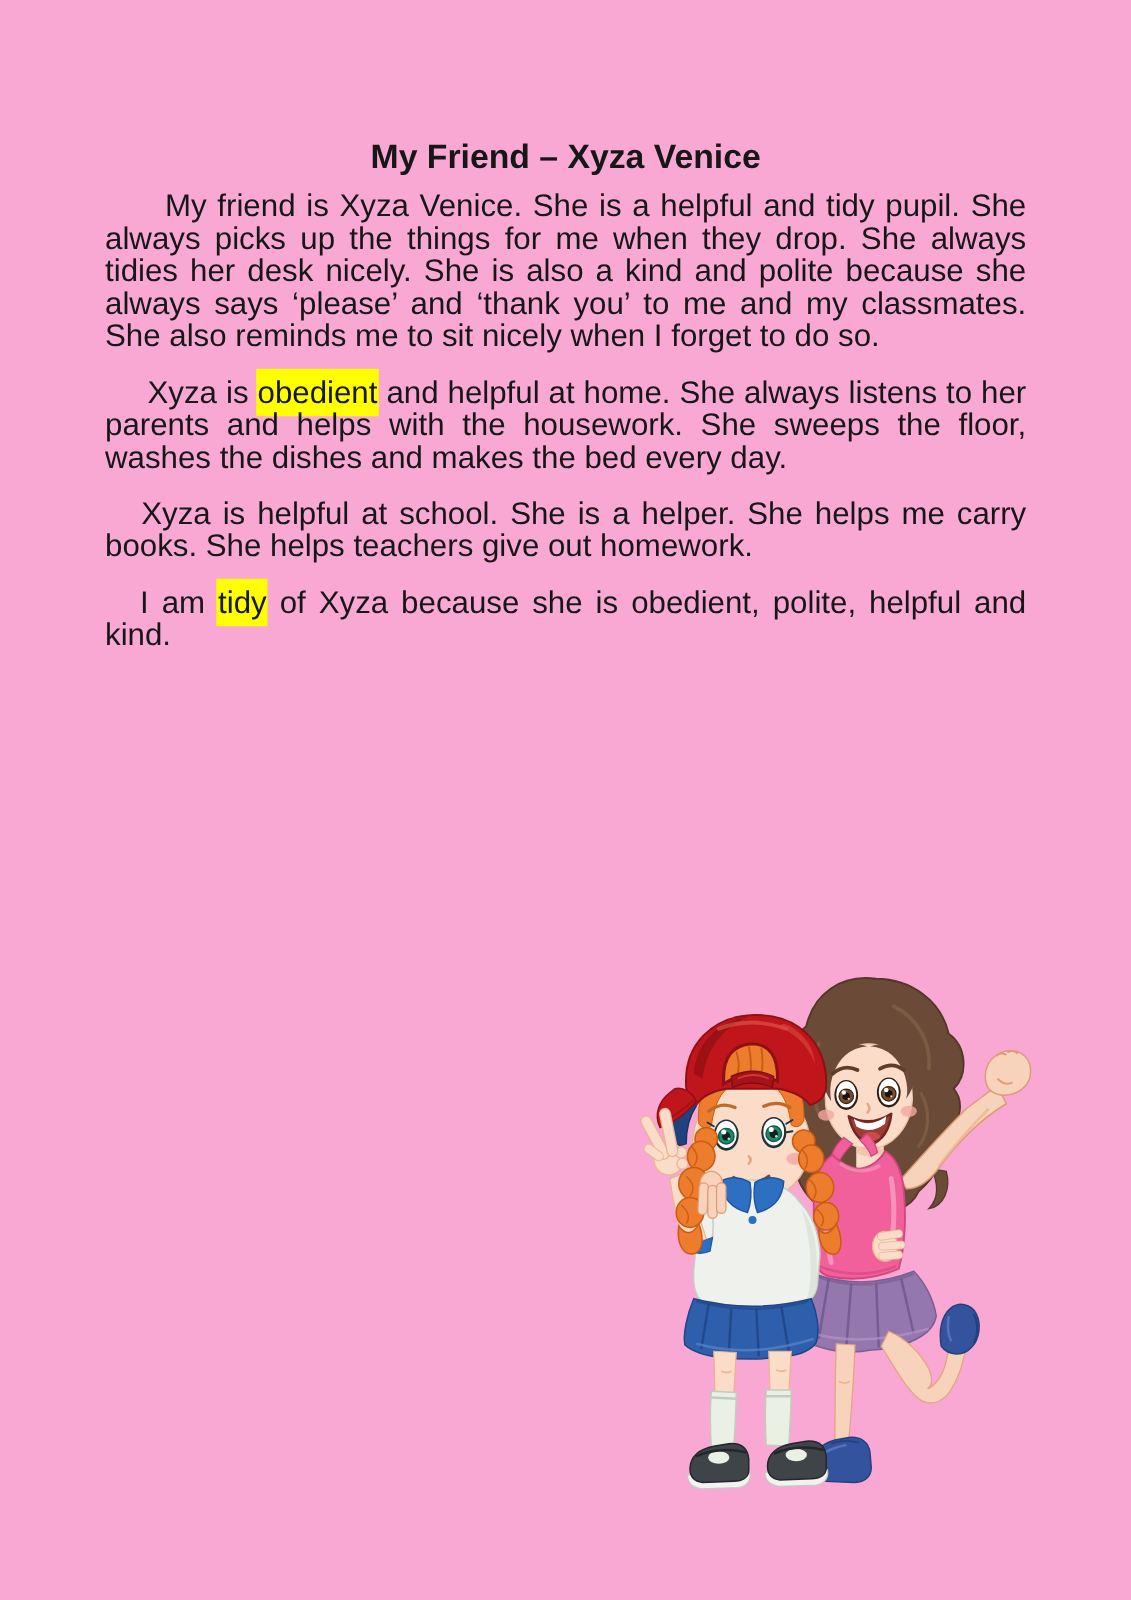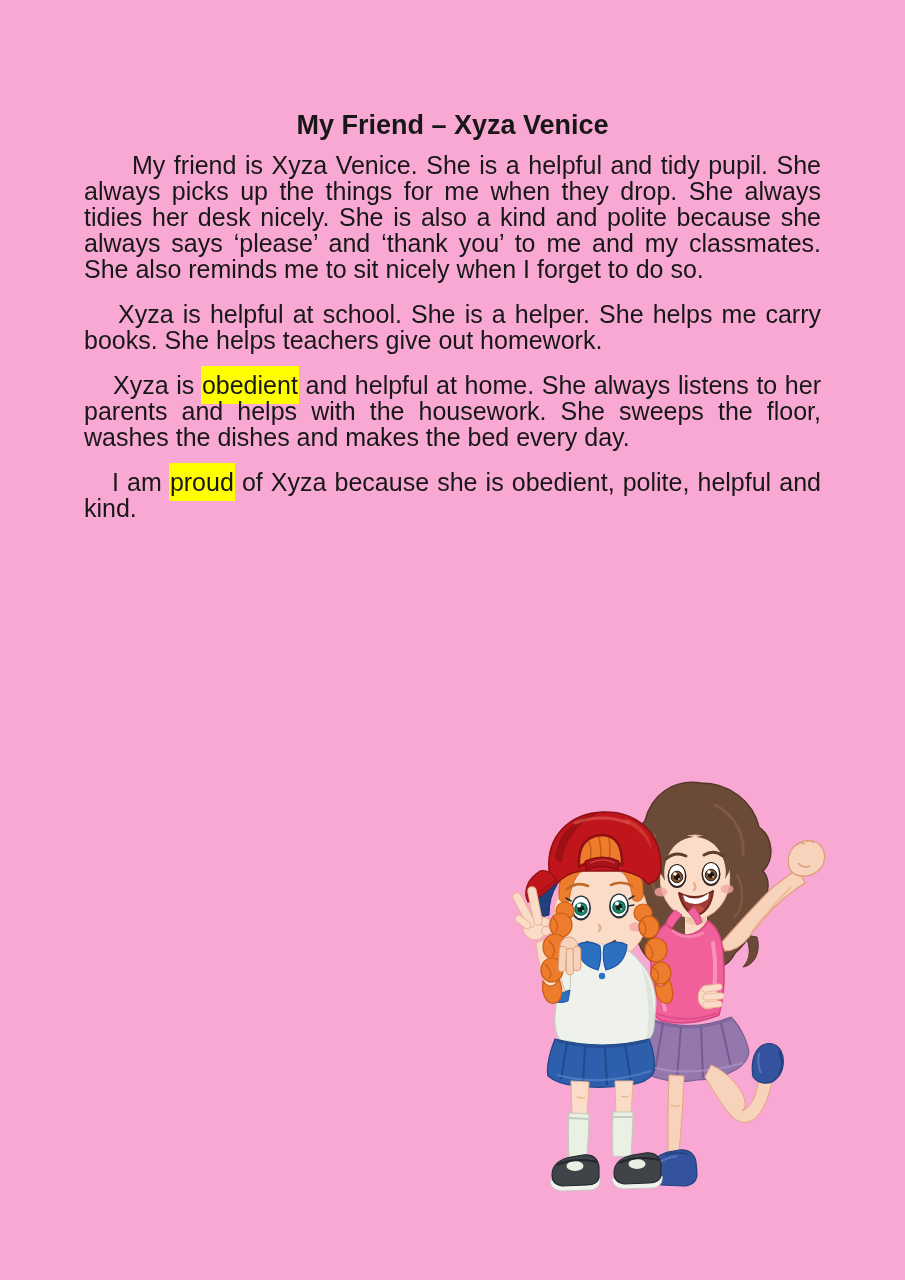--- a/index.html
+++ b/index.html
@@ -41,23 +41,23 @@
 </style>
 </head>
 <body>
 
 <main class="page">
 
   <h1 class="doc-title">My Friend – Xyza Venice</h1>
 
   <section class="doc-body">
     <p class="docp"><span>My friend is Xyza Venice. She is a helpful and tidy pupil. She always picks up the things for me when they drop. She always tidies her desk nicely. She is also a kind and polite because she always says ‘please’ and ‘thank you’ to me and my classmates. She also reminds me to sit nicely when I forget to do so.</span></p>
+    <p class="docp"><span>Xyza is </span><span class="hl">obedient</span><span> and helpful at home. She always listens to her parents and helps with the housework. She sweeps the floor, washes the dishes and makes the bed every day.</span></p>
     <p class="docp"><span>Xyza is helpful at school. She is a helper. She helps me carry books. She helps teachers give out homework.</span></p>
-    <p class="docp"><span>Xyza is </span><span class="hl">obedient</span><span> and helpful at home. She always listens to her parents and helps with the housework. She sweeps the floor, washes the dishes and makes the bed every day.</span></p>
-    <p class="docp"><span>I am </span><span class="hl">proud</span><span> of Xyza because she is obedient, polite, helpful and kind.</span></p>
+    <p class="docp"><span>I am </span><span class="hl">tidy</span><span> of Xyza because she is obedient, polite, helpful and kind.</span></p>
   </section>
 
   <figure class="illustration" role="img" aria-label="Two smiling cartoon girls hugging: left girl wears a red cap over orange braided hair, a white shirt with blue collar and a blue skirt and makes a peace sign; right girl has long wavy brown hair, a pink tank top and purple skirt, raises her fist and kicks one leg up behind her">
     <svg viewBox="0 0 350 420" xmlns="http://www.w3.org/2000/svg">
 
       <g>
 
         <g>
           <path d="M196,8 C168,4 146,20 140,46 C124,58 118,80 126,100 C114,118 118,142 130,154
                    C132,168 138,180 148,188 L152,188 C162,197 176,199 186,193

